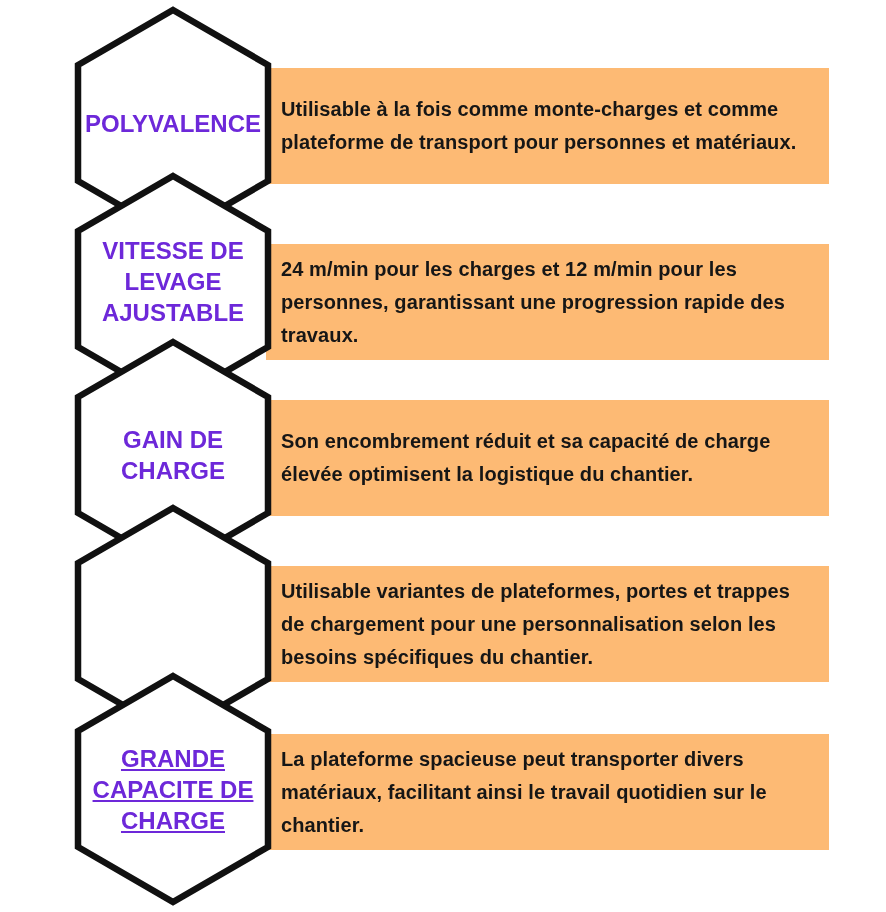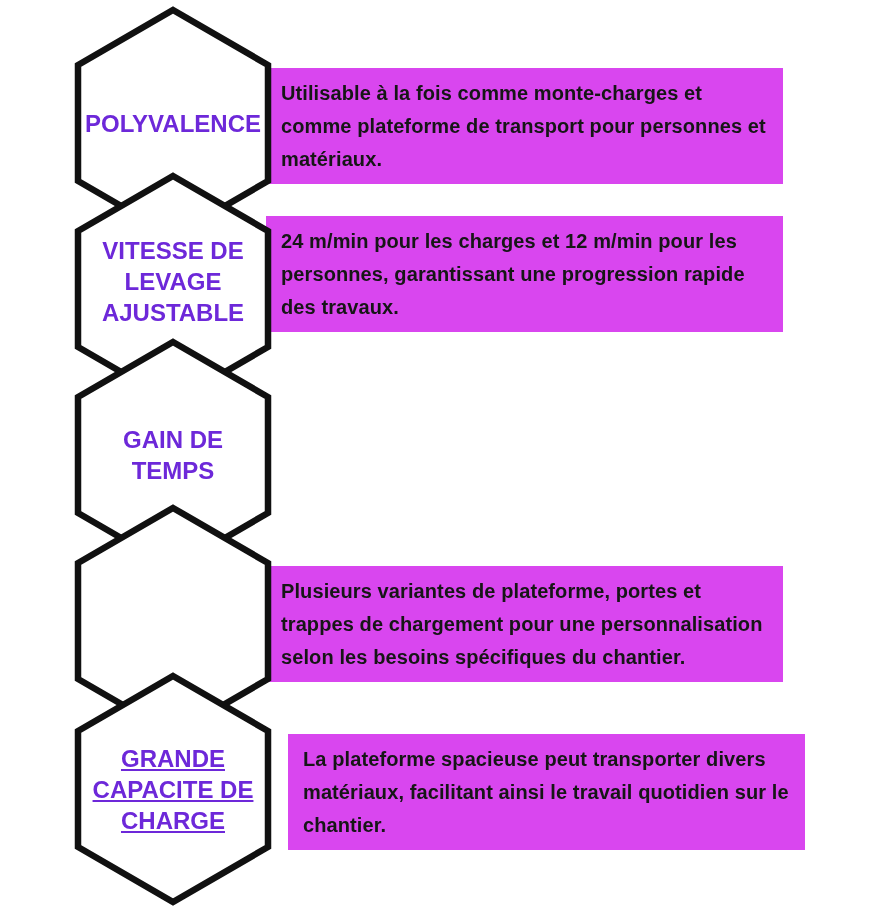--- a/index.html
+++ b/index.html
@@ -11,23 +11,23 @@
     position: relative;
     width: 886px;
     height: 912px;
     background: #ffffff;
     overflow: hidden;
     font-family: "Liberation Sans", "DejaVu Sans", sans-serif;
   }
   .desc-box {
     position: absolute;
     left: 266px;
-    width: 517px;
+    width: 563px;
     height: 116px;
-    background: #d946ef;
+    background: #fdba74;
     display: flex;
     align-items: center;
     box-sizing: border-box;
     padding: 0 10px 0 15px;
     z-index: 1;
   }
   .desc-box p {
     margin: 0;
     font-size: 20px;
     line-height: 33px;
@@ -52,61 +52,64 @@
     justify-content: center;
     text-align: center;
     white-space: pre-line;
     font-size: 24px;
     line-height: 31px;
     font-weight: bold;
     color: #6d28d9;
     z-index: 3;
   }
   .r0 { top: 68px; }
-  .r1 { top: 216px; justify-content: center; }
+  .r1 { top: 244px; justify-content: center; }
   .r2 { top: 400px; }
   .r3 { top: 566px; }
-  .r4 { top: 734px; margin-left: 22px; }
+  .r4 { top: 734px; }
   .h0 { top: 10px; }
   .h1 { top: 168px; }
   .h2 { top: 342px; }
   .h3 { top: 508px; }
   .h4 { top: 676px; text-decoration: underline; }
 </style>
 </head>
 <body>
 
 <div class="canvas">
 
   <div class="desc-box r0">
     <p>Utilisable à la fois comme monte-charges et comme plateforme de transport pour personnes et matériaux.</p>
   </div>
   <div class="desc-box r1">
     <p>24 m/min pour les charges et 12 m/min pour les personnes, garantissant une progression rapide des travaux.</p>
   </div>
+  <div class="desc-box r2">
+    <p>Son encombrement réduit et sa capacité de charge élevée optimisent la logistique du chantier.</p>
+  </div>
   <div class="desc-box r3">
-    <p>Plusieurs variantes de plateforme, portes et trappes de chargement pour une personnalisation selon les besoins spécifiques du chantier.</p>
+    <p>Utilisable variantes de plateformes, portes et trappes de chargement pour une personnalisation selon les besoins spécifiques du chantier.</p>
   </div>
   <div class="desc-box r4">
     <p>La plateforme spacieuse peut transporter divers matériaux, facilitant ainsi le travail quotidien sur le chantier.</p>
   </div>
 
   <svg class="hex-layer" width="886" height="912" viewBox="0 0 886 912">
     <g fill="#ffffff" stroke="#111111" stroke-width="6.5" stroke-linejoin="miter">
       <polygon points="173,10 268,65 268,181 173,236 78,181 78,65"></polygon>
       <polygon points="173,176 268,231 268,347 173,402 78,347 78,231"></polygon>
       <polygon points="173,342 268,397 268,513 173,568 78,513 78,397"></polygon>
       <polygon points="173,508 268,563 268,679 173,734 78,679 78,563"></polygon>
       <polygon points="173,676 268,731 268,847 173,902 78,847 78,731"></polygon>
     </g>
   </svg>
 
   <div class="hex-label h0">POLYVALENCE</div>
   <div class="hex-label h1">VITESSE DE
 LEVAGE
 AJUSTABLE</div>
   <div class="hex-label h2">GAIN DE
-TEMPS</div>
+CHARGE</div>
   <div class="hex-label h4">GRANDE
 CAPACITE DE
 CHARGE</div>
 
 </div>
 
 </body></html>

